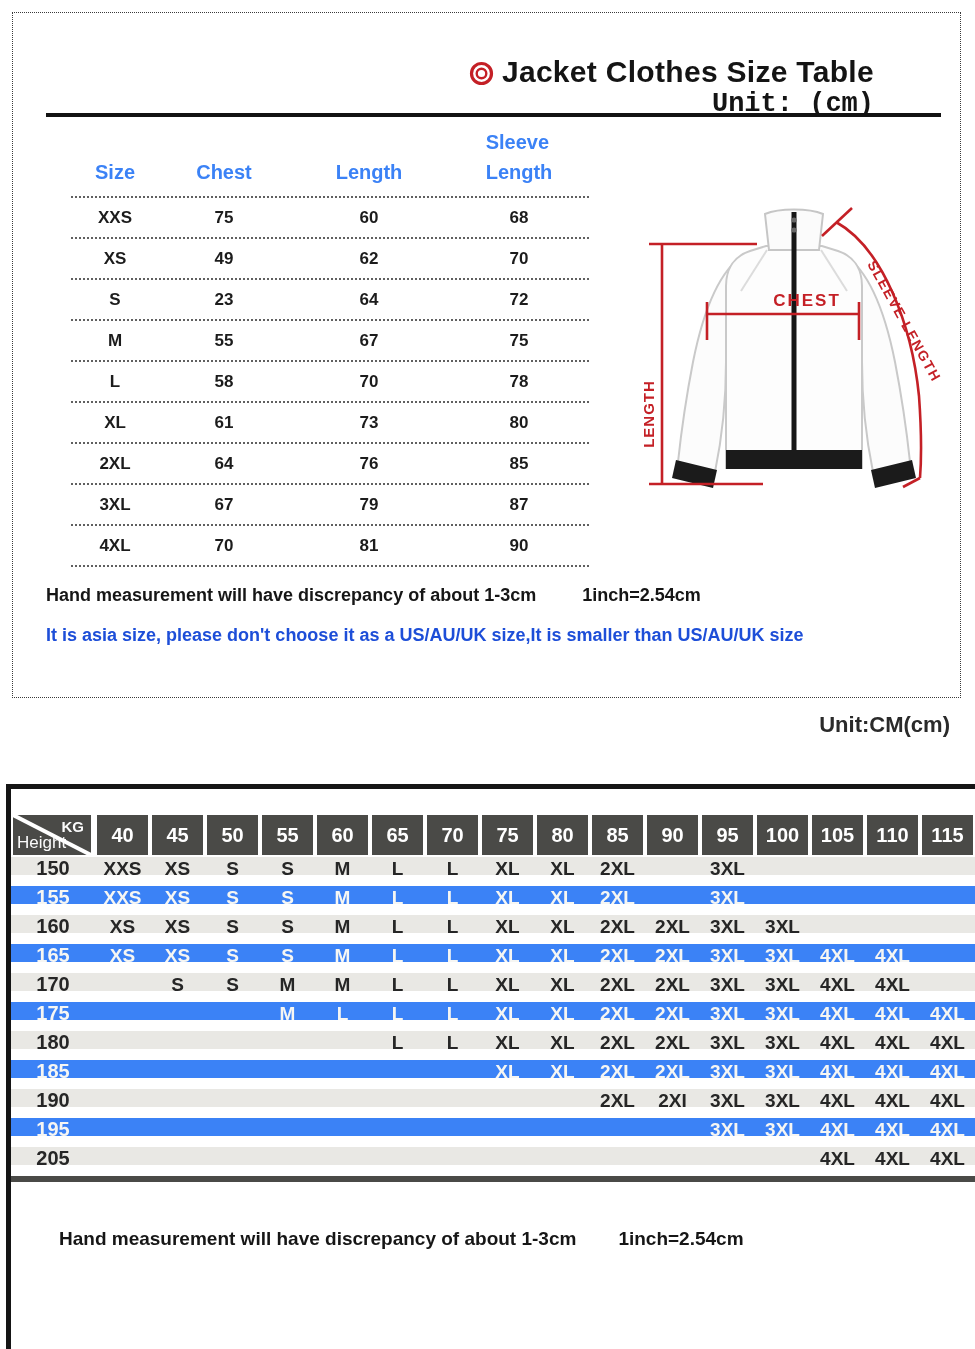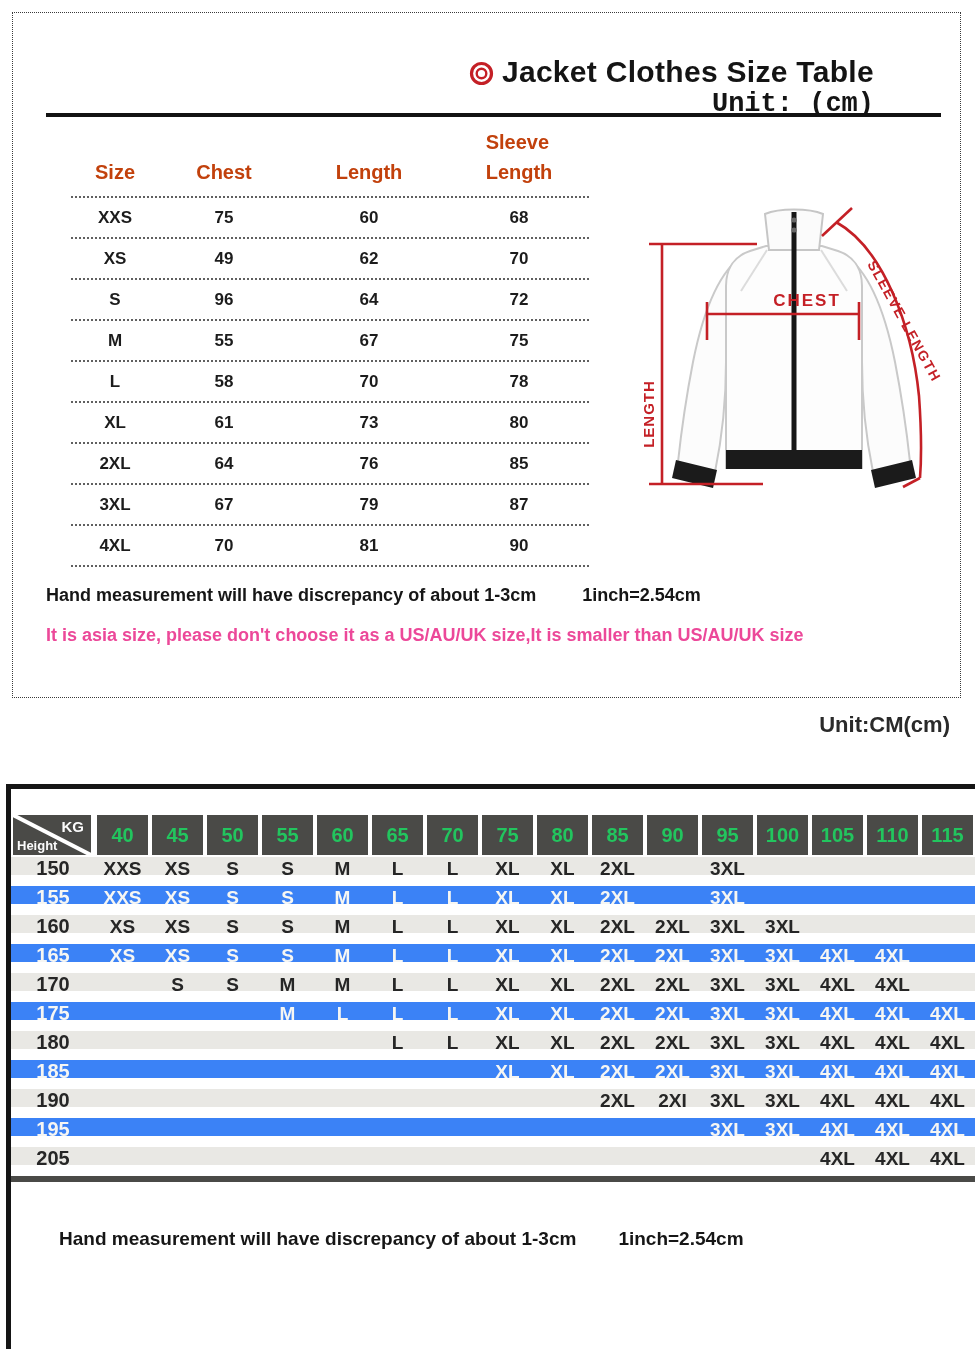--- a/index.html
+++ b/index.html
@@ -18,47 +18,47 @@
     display:flex; justify-content:space-between; align-items:flex-end;flex-direction:column;
   }
   .title-left { display:flex; align-items:center; gap:7px; }
   .page-title { margin:0; font-size:30px; font-weight:700; letter-spacing:.3px; color:#141414; }
   .unit-top { font-size:27px; font-weight:700; color:#141414;font-family:Liberation Mono, monospace; }
   .title-rule { position:absolute; left:33px; top:100px; width:895px; height:4px; background:#121212; }
 
   .measure-table { position:absolute; left:58px; top:108px; width:518px; }
   .mt-header, .mt-row { display:grid; grid-template-columns:88px 130px 160px 140px; }
   .mt-header { align-items:end; min-height:66px; padding-bottom:9px; border-bottom:2px dotted #606060; }
-  .mt-h { text-align:center; font-size:20px; font-weight:700; line-height:1.5; color:#c2410c; }
+  .mt-h { text-align:center; font-size:20px; font-weight:700; line-height:1.5; color:#3b82f6; }
   .mt-h .stack { display:inline-block; text-align:left; }
   .mt-row { height:39px; align-items:center; border-bottom:2px dotted #606060; }
   .mt-c { text-align:center; font-size:17px; font-weight:700; color:#1c1c1c; }
 
   .jacket { position:absolute; left:616px; top:183px; width:335px; height:325px; }
 
   .note1 { position:absolute; left:33px; top:572px; margin:0; font-size:18px; font-weight:700; display:flex; gap:46px; white-space:nowrap; color:#161616; }
-  .note2 { position:absolute; left:33px; top:612px; margin:0; font-size:18px; font-weight:700; white-space:nowrap; color:#ec4899; }
+  .note2 { position:absolute; left:33px; top:612px; margin:0; font-size:18px; font-weight:700; white-space:nowrap; color:#1d4ed8; }
 
   
   .unit-cm { position:absolute; top:712px; right:25px; font-size:22px; font-weight:700; color:#2a2a2a;text-align:right; }
 
   
   .hw-frame {
     position:absolute; left:6px; top:784px; width:969px; height:585px;
     border:5px solid #151515; border-right:none; box-sizing:border-box;
     padding:26px 0 0 0; background:#fff;
   }
   .hw-header { display:grid; grid-template-columns:84px repeat(16,55px); height:40px; margin-bottom:2px; width:964px; }
   .hw-hcell { padding:0 2px; box-sizing:border-box; }
   .hw-hbox { background:#4a4a47; height:100%; display:flex; align-items:center; justify-content:center;
-             color:#22c55e; font-weight:700; font-size:20px; }
+             color:#ffffff; font-weight:700; font-size:20px; }
   .hw-corner { position:relative; background:#4a4a47; margin:0 4px 0 2px; height:100%; overflow:hidden; }
   .hw-corner svg { position:absolute; inset:0; width:100%; height:100%; }
   .hw-corner .kg { position:absolute; top:3px; right:7px; color:#fbfbfb; font-size:15px; font-weight:700; }
-  .hw-corner .ht { position:absolute; bottom:2px; left:4px; color:#fbfbfb; font-size:13px; font-weight:700; }
+  .hw-corner .ht { position:absolute; bottom:2px; left:4px; color:#fbfbfb; font-size:17px; font-weight:400; }
 
   .hw-row { display:grid; grid-template-columns:84px repeat(16,55px); height:18px; margin-bottom:11px; align-items:center; width:964px; }
   .hw-row.dark  { background:#3b82f6; color:#f6f6f3; }
   .hw-row.light { background:#e9e8e4; color:#262626; }
   .hw-height { text-align:center; font-size:20px; font-weight:700; }
   .hw-cell { text-align:center; font-size:19px; font-weight:700; white-space:nowrap; }
 
   .hw-endbar { width:964px; height:6px; background:#4a4a47; }
   .bottom-note { margin:46px 0 0 48px; font-size:19px; font-weight:700; display:flex; gap:42px; white-space:nowrap; color:#161616; }
 </style>
@@ -96,21 +96,21 @@
           <div class="mt-c">68</div>
         </div>
         <div class="mt-row">
           <div class="mt-c">XS</div>
           <div class="mt-c">49</div>
           <div class="mt-c">62</div>
           <div class="mt-c">70</div>
         </div>
         <div class="mt-row">
           <div class="mt-c">S</div>
-          <div class="mt-c">96</div>
+          <div class="mt-c">23</div>
           <div class="mt-c">64</div>
           <div class="mt-c">72</div>
         </div>
         <div class="mt-row">
           <div class="mt-c">M</div>
           <div class="mt-c">55</div>
           <div class="mt-c">67</div>
           <div class="mt-c">75</div>
         </div>
         <div class="mt-row">

